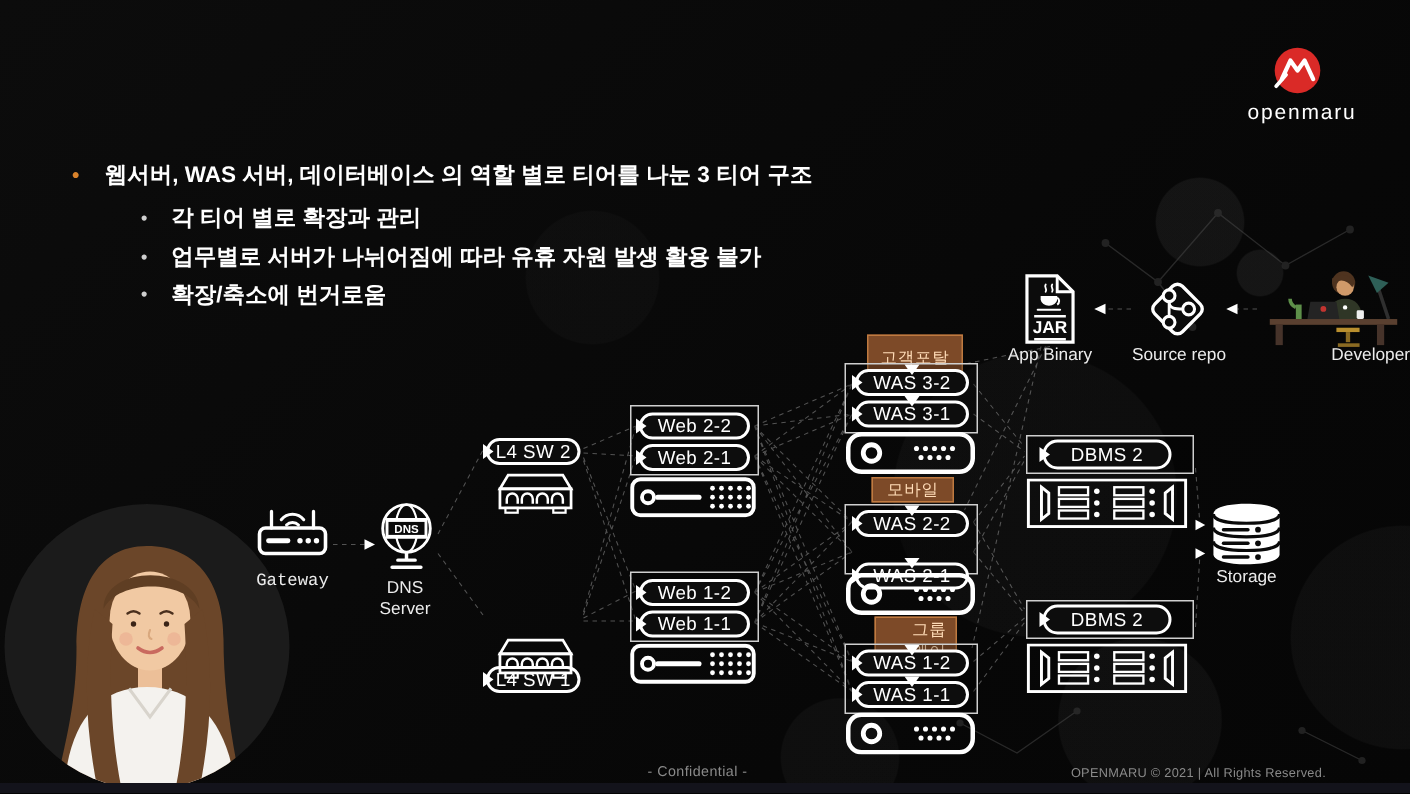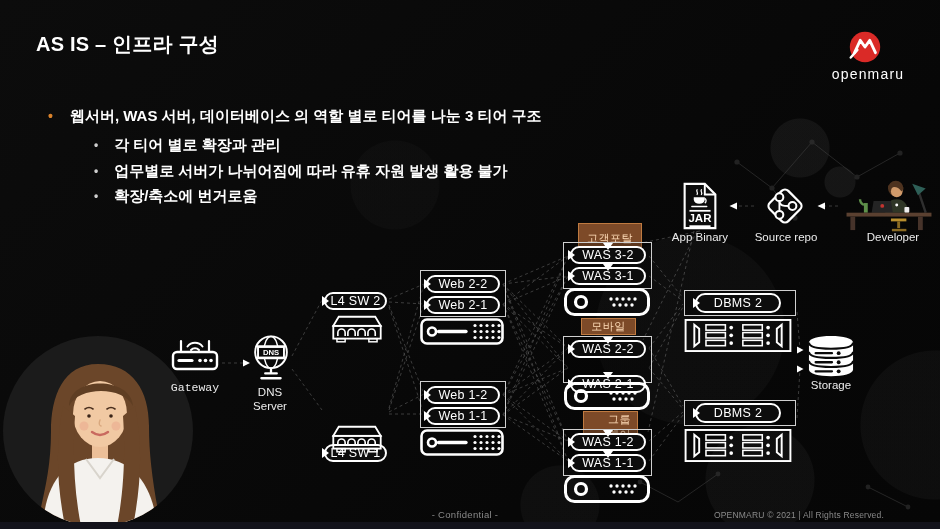--- a/index.html
+++ b/index.html
@@ -94,21 +94,20 @@
     </svg>
   </div>
 
   <svg class="abs" style="left:846px;top:28px;" width="38" height="38" viewBox="0 0 40 40">
     <circle cx="20" cy="20" r="16" fill="#da2a27"></circle>
     <path d="M9 26 L15 13 L20 20 L25 13 L31 26" stroke="#fff" stroke-width="3" fill="none" stroke-linecap="round" stroke-linejoin="round"></path>
     <path d="M5 31 L12 23" stroke="#fff" stroke-width="2.6" stroke-linecap="round"></path>
   </svg>
   <div class="abs wordmark">openmaru</div>
 
-  <div class="abs title">AS IS – 인프라 구성</div>
   <div class="bullet main">
     <span>웹서버, WAS 서버, 데이터베이스 의 역할 별로 티어를 나눈 3 티어 구조</span>
   </div>
   <div class="bullet sub" style="top:136px;">
     <span>각 티어 별로 확장과 관리</span>
   </div>
   <div class="bullet sub" style="top:162px;">
     <span>업무별로 서버가 나뉘어짐에 따라 유휴 자원 발생 활용 불가</span>
   </div>
   <div class="bullet sub" style="top:187px;">
@@ -426,19 +425,19 @@
     <polygon points="32,38 34,26 52,26 54,38" fill="#242424"></polygon>
     <circle cx="43" cy="31" r="2" fill="#c23430"></circle>
     <rect x="66" y="32" width="5" height="6" rx="1" fill="#eee"></rect>
     <rect x="6" y="38" width="88" height="4" fill="#5a4030"></rect>
     <rect x="10" y="42" width="5" height="14" fill="#46332a"></rect>
     <rect x="80" y="42" width="5" height="14" fill="#46332a"></rect>
     <rect x="52" y="44" width="16" height="3" fill="#b98f2e"></rect>
     <rect x="58.5" y="47" width="3" height="7" fill="#8a6a22"></rect>
     <path d="M53 56 H68" stroke="#8a6a22" stroke-width="2.5"></path>
   </svg>
-  <div class="cap" style="left:846px;top:231px;width:94px;">Developer</div>
+  <div class="cap" style="left:846px;top:231px;width:94px;text-align:right;">Developer</div>
 
   <div class="abs footerbar"></div>
   <div class="abs conf">- Confidential -</div>
   <div class="abs copy">OPENMARU © 2021 | All Rights Reserved.</div>
 
 </div>
 
 </body></html>

